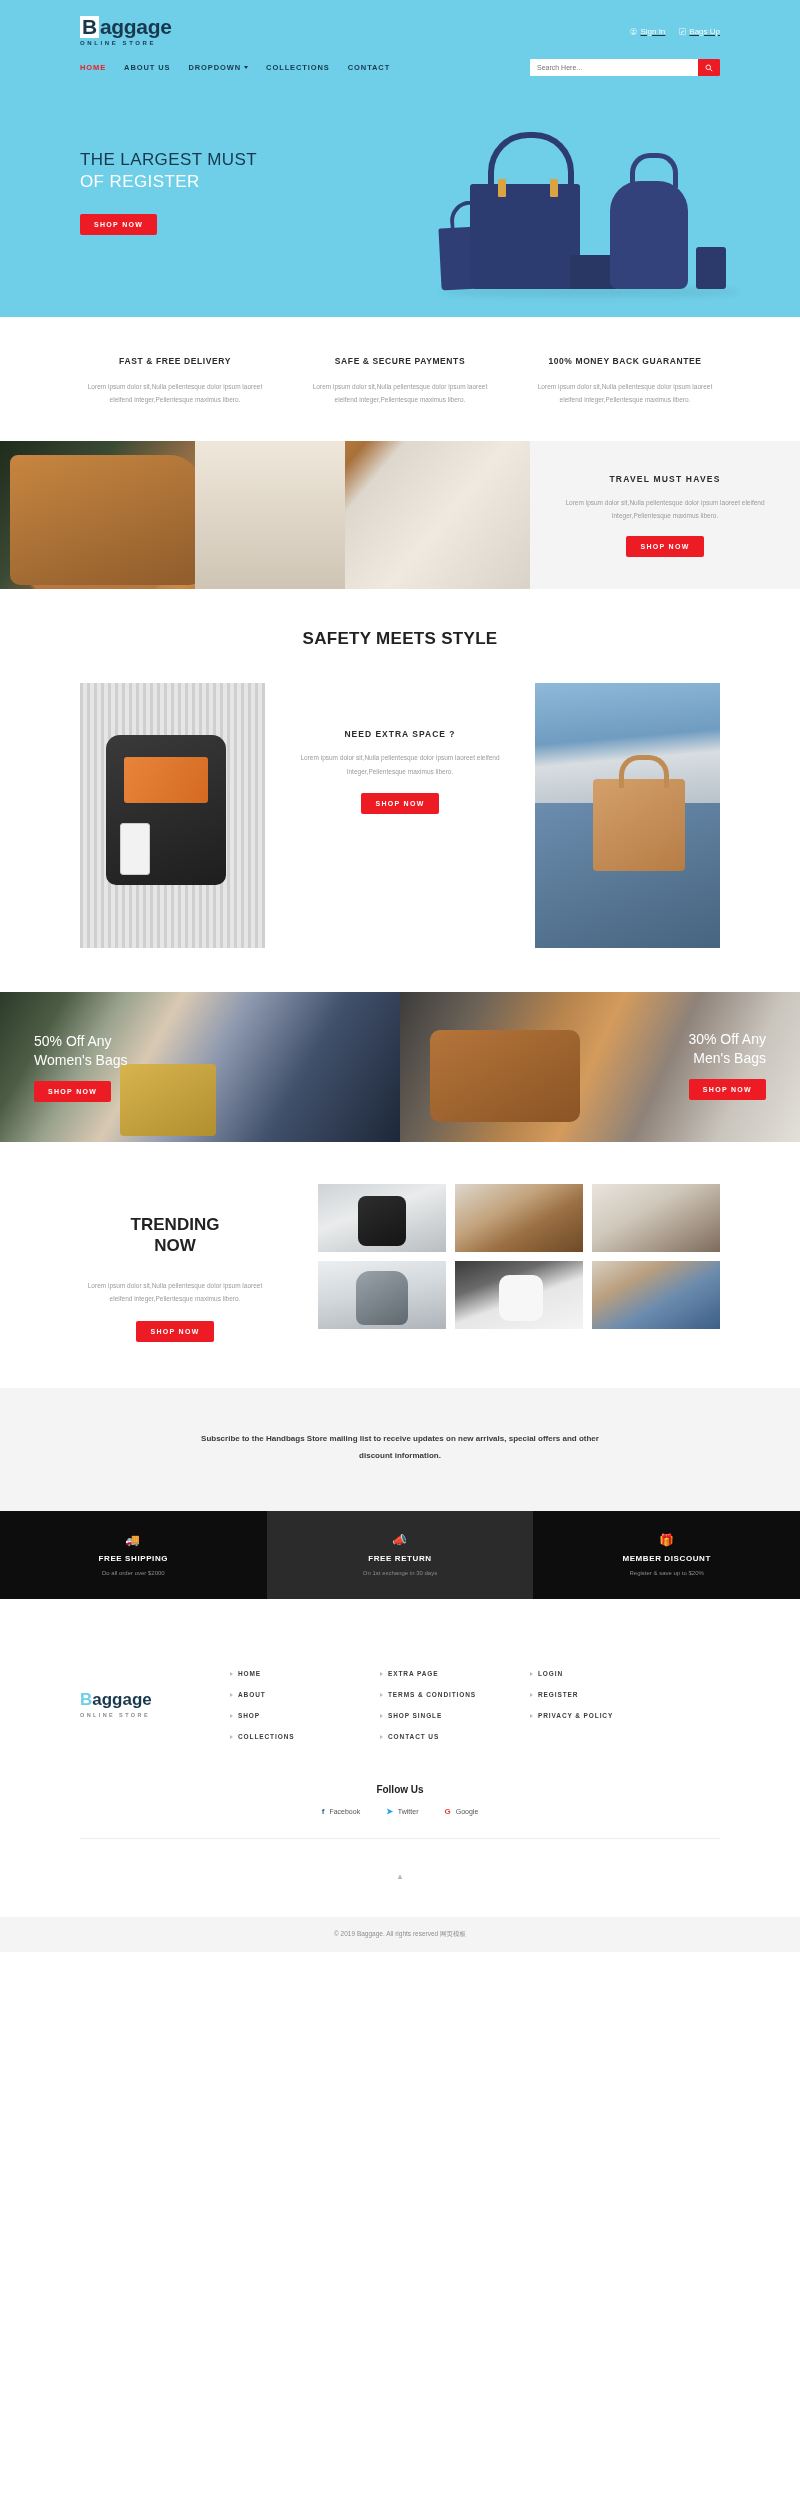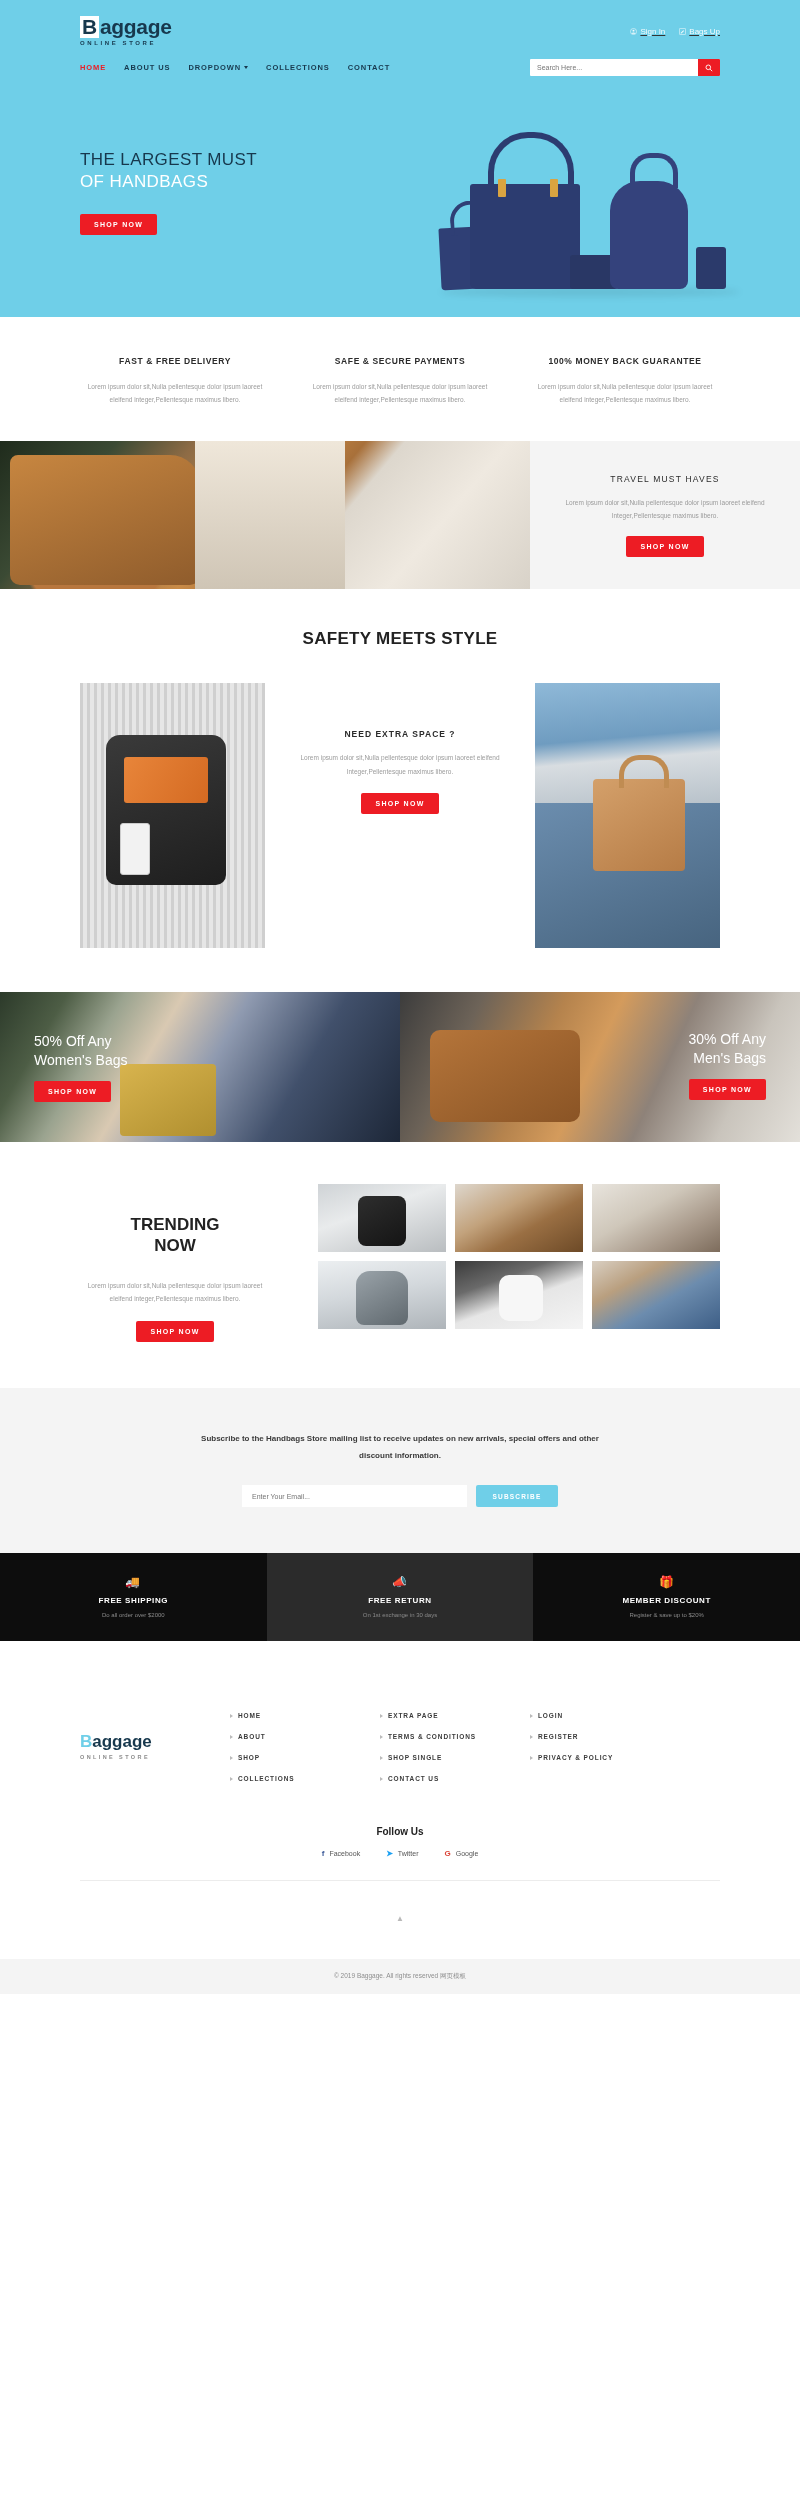--- a/index.html
+++ b/index.html
@@ -99,21 +99,21 @@
     background:linear-gradient(160deg,#c78640,#8f5c2c);border-radius:8px 30px 10px 10px;
   }
   .tphoto:after{
     content:"";position:absolute;left:195px;top:0;width:150px;height:148px;
     background:linear-gradient(180deg,#efe7da,#cfc5b5);
   }
   .travel-panel {
     width:270px; background:#f4f4f4; display:flex; flex-direction:column;
     align-items:center; justify-content:center; text-align:center; padding:0 26px;
   }
-  .travel-title { font-size:8.5px; font-weight:normal; letter-spacing:1.2px; color:#2b2b2b; text-transform:uppercase; }
+  .travel-title { font-size:8.5px; font-weight:bold; letter-spacing:1.2px; color:#2b2b2b; text-transform:uppercase; }
   .travel-body { font-size:6.5px; line-height:2; color:#9b9b9b; margin:12px 0 14px; }
 
   
   .safety { background:#fff; padding:40px 0 44px; text-align:center; }
   .section-title { font-size:17px; font-weight:bold; color:#222; letter-spacing:.3px; }
   .safety-row { display:flex; justify-content:space-between; align-items:flex-start; margin-top:34px; }
   .sp-left { width:185px; height:265px; position:relative; overflow:hidden; background:#dcdcdc; }
   .sp-left-bg{position:absolute;inset:0;background:repeating-linear-gradient(90deg,#cfcfcf 0 3px,#e6e6e6 3px 7px);}
   .sp-left-bag{position:absolute;left:26px;top:52px;width:120px;height:150px;background:linear-gradient(160deg,#3a3a3a,#1e1e1e);border-radius:14px 14px 10px 10px;}
   .sp-left-acc{position:absolute;left:44px;top:74px;width:84px;height:46px;background:linear-gradient(120deg,#e8853a,#d46a22);border-radius:3px;}
@@ -267,21 +267,21 @@
                 </svg></span>
           </button>
         </div>
       </div>
     </div>
 
     <div class="hero">
       <div class="hero-inner">
         <div class="hero-text">
           <div class="hero-l1">THE LARGEST MUST</div>
-          <div class="hero-l2">OF HANDBAGS</div>
+          <div class="hero-l2">OF REGISTER</div>
           <button class="btn-red hero-btn">SHOP NOW</button>
         </div>
         <div class="hero-bags">
           <div class="hero-shadow"></div>
           <div class="bag bag-small"></div>
           <div class="bag bag-main"></div>
           <div class="bag bag-clutch"></div>
           <div class="bag bag-pack"></div>
           <div class="bag bag-wallet"></div>
           <div class="gold" style="left:58px;bottom:120px;width:8px;height:18px;"></div>
@@ -382,24 +382,20 @@
           <div class="tcell t4"></div>
           <div class="tcell t5"></div>
           <div class="tcell t6"></div>
         </div>
       </div>
     </div>
   </div>
 
   <div class="newsletter">
     <div class="nl-text">Subscribe to the Handbags Store mailing list to receive updates on new arrivals, special offers and other discount information.</div>
-    <div class="nl-form">
-      <input class="nl-input" type="text" placeholder="Enter Your Email..." style="">
-      <button class="nl-btn">SUBSCRIBE</button>
-    </div>
   </div>
 
   <div class="services">
     <div class="svc">
       <div class="svc-icon">🚚</div>
       <div class="svc-title">FREE SHIPPING</div>
       <div class="svc-sub">Do all order over $2000</div>
     </div>
     <div class="svc alt">
       <div class="svc-icon">📣</div>

